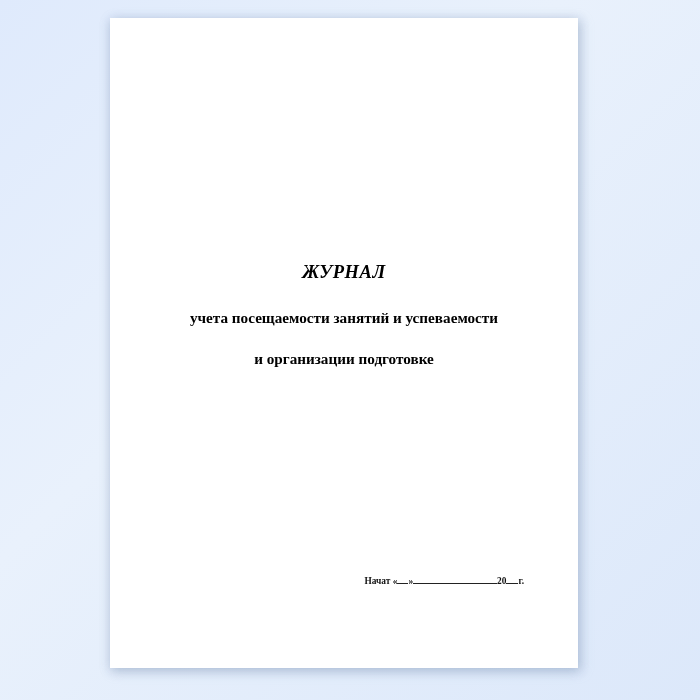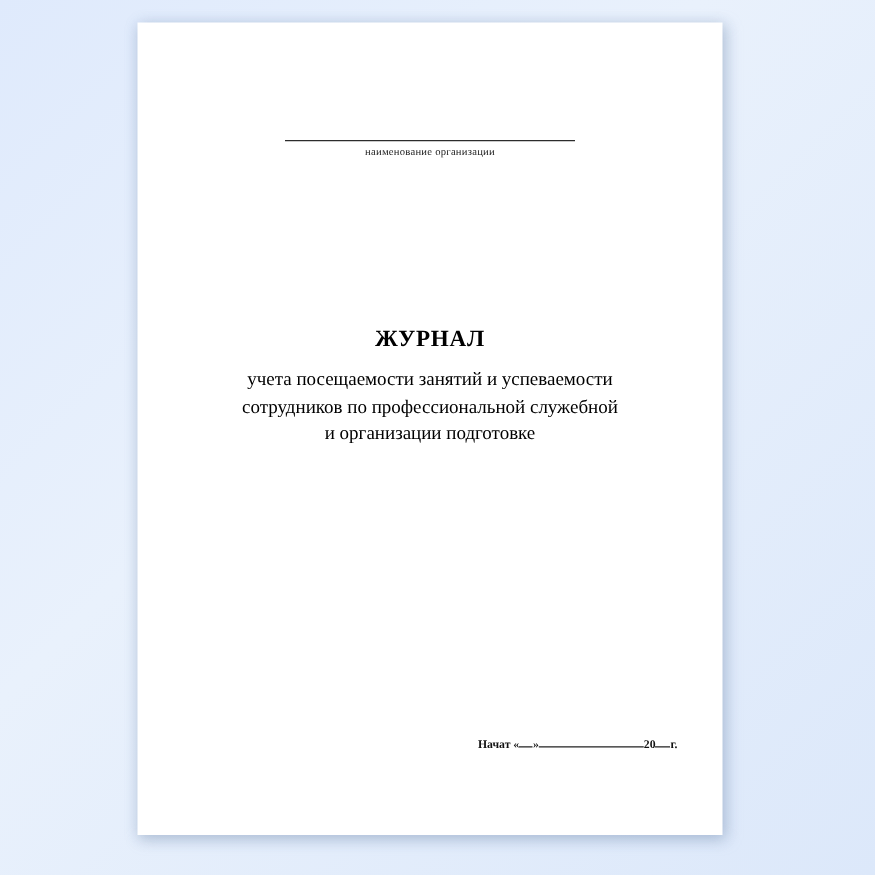--- a/index.html
+++ b/index.html
@@ -66,36 +66,37 @@
     width: 100%;
     text-align: center;
     padding: 0 34px;
     box-sizing: border-box;
   }
   .title-main {
     font-size: 18.5px;
     font-weight: bold;
     letter-spacing: 0.6px;
     color: #000;
-    margin-bottom: 10px;
+    margin-bottom: 24px;
+    font-style: italic;
   }
   .title-sub {
     font-size: 15.2px;
-    font-weight: normal;
+    font-weight: bold;
     line-height: 1.42;
     color: #000;
+    margin-top: 19px;
   }
   .footer-block {
     position: absolute;
     left: 0;
     right: 0;
     top: 556px;
-    padding-right: 36px;
+    padding-right: 54px;
     text-align: right;
-    margin-top: 14px;
   }
   .footer-row {
     font-size: 9.4px;
     font-weight: bold;
     color: #111;
     margin-bottom: 11px;
     white-space: nowrap;
   }
   .fill-line {
     display: inline-block;
@@ -114,29 +115,24 @@
 </style>
 </head>
 <body>
 
 <div id="stage">
 
   <div id="page-shadow"></div>
 
   <div id="page">
 
-    <div class="org-block">
-      <div class="org-line"></div>
-      <div class="org-caption">наименование организации</div>
-    </div>
 
     <div class="title-block">
       <div class="title-main">ЖУРНАЛ</div>
       <div class="title-sub">учета посещаемости занятий и успеваемости</div>
-      <div class="title-sub">сотрудников по профессиональной служебной</div>
       <div class="title-sub">и организации подготовке</div>
     </div>
 
     <div class="footer-block">
 
       <div class="footer-row"><span>Начат «</span><span class="underline-small"></span><span>»</span><span class="fill-line fill-wide"></span><span>20</span><span class="fill-line fill-narrow"></span><span>г.</span></div>
 
 
     </div>
 

